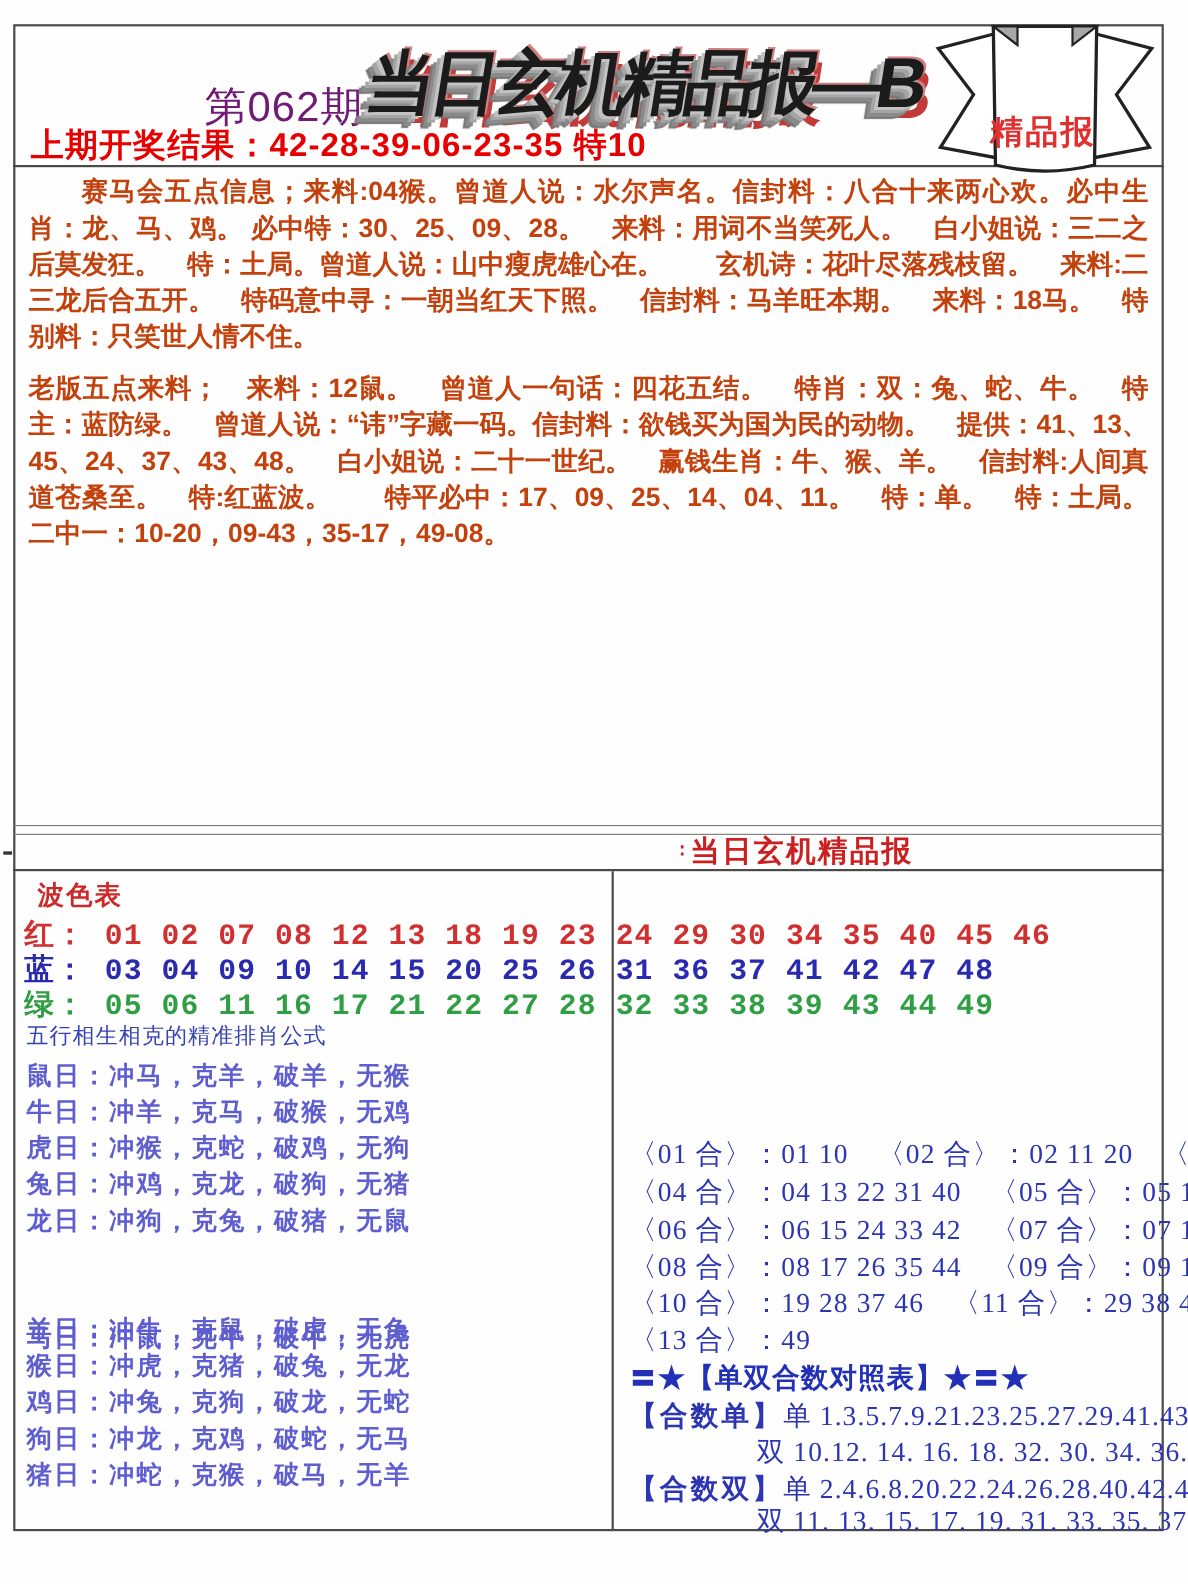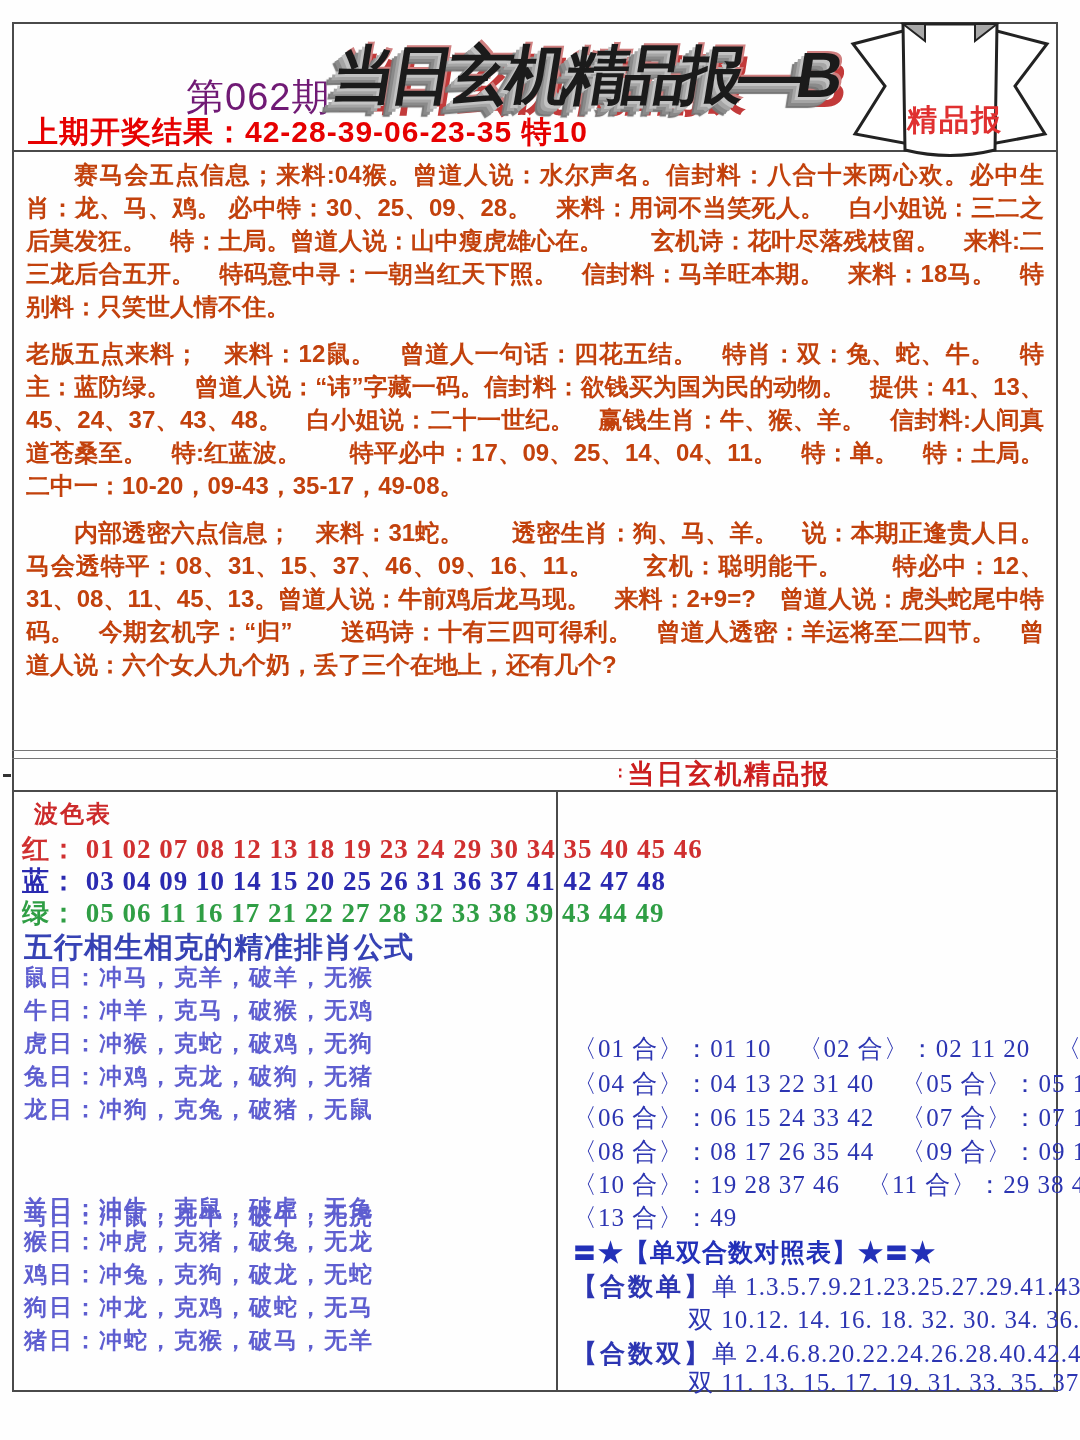--- a/index.html
+++ b/index.html
@@ -14,41 +14,41 @@
   
   .issue{position:absolute;left:186px;top:72px;font-size:38px;color:#701a75;letter-spacing:1px;}
   .result{position:absolute;left:28px;top:112px;font-size:30px;font-weight:bold;color:#e60000;letter-spacing:1px;white-space:nowrap;}
   .title3d{position:absolute;left:332px;top:32px;height:100px;white-space:nowrap;
            font-weight:bold;font-size:64px;letter-spacing:-6px;transform:skewX(-9deg);}
   .title3d .layer{position:absolute;white-space:nowrap;}
   .title-red{left:6px;top:10px;color:#c23a3a;}
   .title-gray{left:0;top:0;color:#1b1b1b;
       text-shadow:-3px 3px 0 #c2c2c2,-6px 6px 0 #a5a5a5,-9px 9px 0 #8a8a8a,-11px 11px 1px #777777,2px -2px 0 #d08080;}
   .banner{position:absolute;left:845px;top:14px;width:210px;height:146px;}
-  .badge-text{position:absolute;left:900px;top:100px;width:110px;text-align:center;
+  .badge-text{position:absolute;left:900px;top:100px;width:110px;text-align:left;
               font-size:30px;font-weight:bold;color:#e03030;letter-spacing:2px;}
 
   
   .paras{position:absolute;left:26px;top:158px;width:1018px;font-size:24px;line-height:33px;
          font-weight:bold;color:#c2410c;text-align:justify;}
   .paras p{margin:0 0 14px 0;}
   .indent{text-indent:2em;}
 
   
   .band-title{position:absolute;left:618px;top:756px;font-size:27px;font-weight:bold;color:#cc1f1f;letter-spacing:2px;white-space:nowrap;}
   .band-marker{font-size:17px;vertical-align:4px;margin-right:3px;color:#cc1f1f;}
   .stray-mark{position:absolute;left:3px;top:774px;width:8px;height:3px;background:#333;}
 
   
   .bose-title{position:absolute;left:34px;top:798px;font-size:24px;font-weight:bold;color:#cc2a2a;letter-spacing:2px;}
-  .num-row{position:absolute;left:22px;font-family:Liberation Serif, serif;font-size:27px;font-weight:bold;letter-spacing:1px;white-space:nowrap;}
+  .num-row{position:absolute;left:22px;font-family:Liberation Mono, monospace;font-size:27px;font-weight:bold;letter-spacing:1px;white-space:nowrap;}
   .row-red{top:831px;color:#d03030;}
   .row-blue{top:863px;color:#2a2ab0;}
   .row-green{top:895px;color:#2f9e44;}
-  .wuxing{position:absolute;left:24px;top:928px;font-size:29px;font-weight:bold;color:#3642b4;letter-spacing:1px;}
+  .wuxing{position:absolute;left:24px;top:928px;font-size:20px;font-weight:normal;color:#3642b4;letter-spacing:1px;}
   .zrow{position:absolute;left:24px;font-size:23px;font-weight:bold;color:#5e5ed0;letter-spacing:2px;white-space:nowrap;}
 
   
   .rcol-h{position:absolute;left:572px;font-size:25px;font-weight:bold;color:#2230b8;letter-spacing:1px;white-space:nowrap;}
   .rrow{position:absolute;left:572px;font-family:"Liberation Serif",serif;font-size:25px;color:#2c35b2;letter-spacing:1px;white-space:nowrap;}
   .rrow .lbl{font-weight:bold;letter-spacing:3px;}
   .rindent{left:688px;}
 </style>
 </head>
 <body>
@@ -74,21 +74,20 @@
     <polygon points="148,16 202,30 170,72 200,120 146,130" fill="#ffffff" stroke="#222222" stroke-width="3"></polygon>
     <path d="M58,10 L152,10 L150,136 Q105,147 60,136 Z" fill="#ffffff" stroke="#222222" stroke-width="3"></path>
     <polygon points="58,10 80,27 80,10" fill="#a8a8a8" stroke="#222222" stroke-width="2"></polygon>
     <polygon points="152,10 130,27 130,10" fill="#a8a8a8" stroke="#222222" stroke-width="2"></polygon>
   </svg>
   <div class="badge-text">精品报</div>
 
   <div class="paras">
     <p class="indent">赛马会五点信息；来料:04猴。曾道人说：水尔声名。信封料：八合十来两心欢。必中生肖：龙、马、鸡。 必中特：30、25、09、28。　来料：用词不当笑死人。　白小姐说：三二之后莫发狂。　特：土局。曾道人说：山中瘦虎雄心在。　　玄机诗：花叶尽落残枝留。　来料:二三龙后合五开。　特码意中寻：一朝当红天下照。　信封料：马羊旺本期。　来料：18马。　特别料：只笑世人情不住。</p>
     <p>老版五点来料；　来料：12鼠。　曾道人一句话：四花五结。　特肖：双：兔、蛇、牛。　特主：蓝防绿。　曾道人说：“讳”字藏一码。信封料：欲钱买为国为民的动物。　提供：41、13、45、24、37、43、48。　白小姐说：二十一世纪。　赢钱生肖：牛、猴、羊。　信封料:人间真道苍桑至。　特:红蓝波。　　特平必中：17、09、25、14、04、11。　特：单。　特：土局。　二中一：10-20，09-43，35-17，49-08。</p>
-    <p class="indent">内部透密六点信息；　来料：31蛇。　　透密生肖：狗、马、羊。　说：本期正逢贵人日。　马会透特平：08、31、15、37、46、09、16、11。　　玄机：聪明能干。　　特必中：12、31、08、11、45、13。曾道人说：牛前鸡后龙马现。　来料：2+9=?　曾道人说：虎头蛇尾中特码。　今期玄机字：“归”　　送码诗：十有三四可得利。　曾道人透密：羊运将至二四节。　曾道人说：六个女人九个奶，丢了三个在地上，还有几个?</p>
   </div>
 
   <div class="band-title">
     <span class="band-marker">∶</span><span>当日玄机精品报</span>
   </div>
 
   <div class="bose-title">波色表</div>
   <div class="num-row row-red">红： 01 02 07 08 12 13 18 19 23 24 29 30 34 35 40 45 46</div>
   <div class="num-row row-blue">蓝： 03 04 09 10 14 15 20 25 26 31 36 37 41 42 47 48</div>
   <div class="num-row row-green">绿： 05 06 11 16 17 21 22 27 28 32 33 38 39 43 44 49</div>

